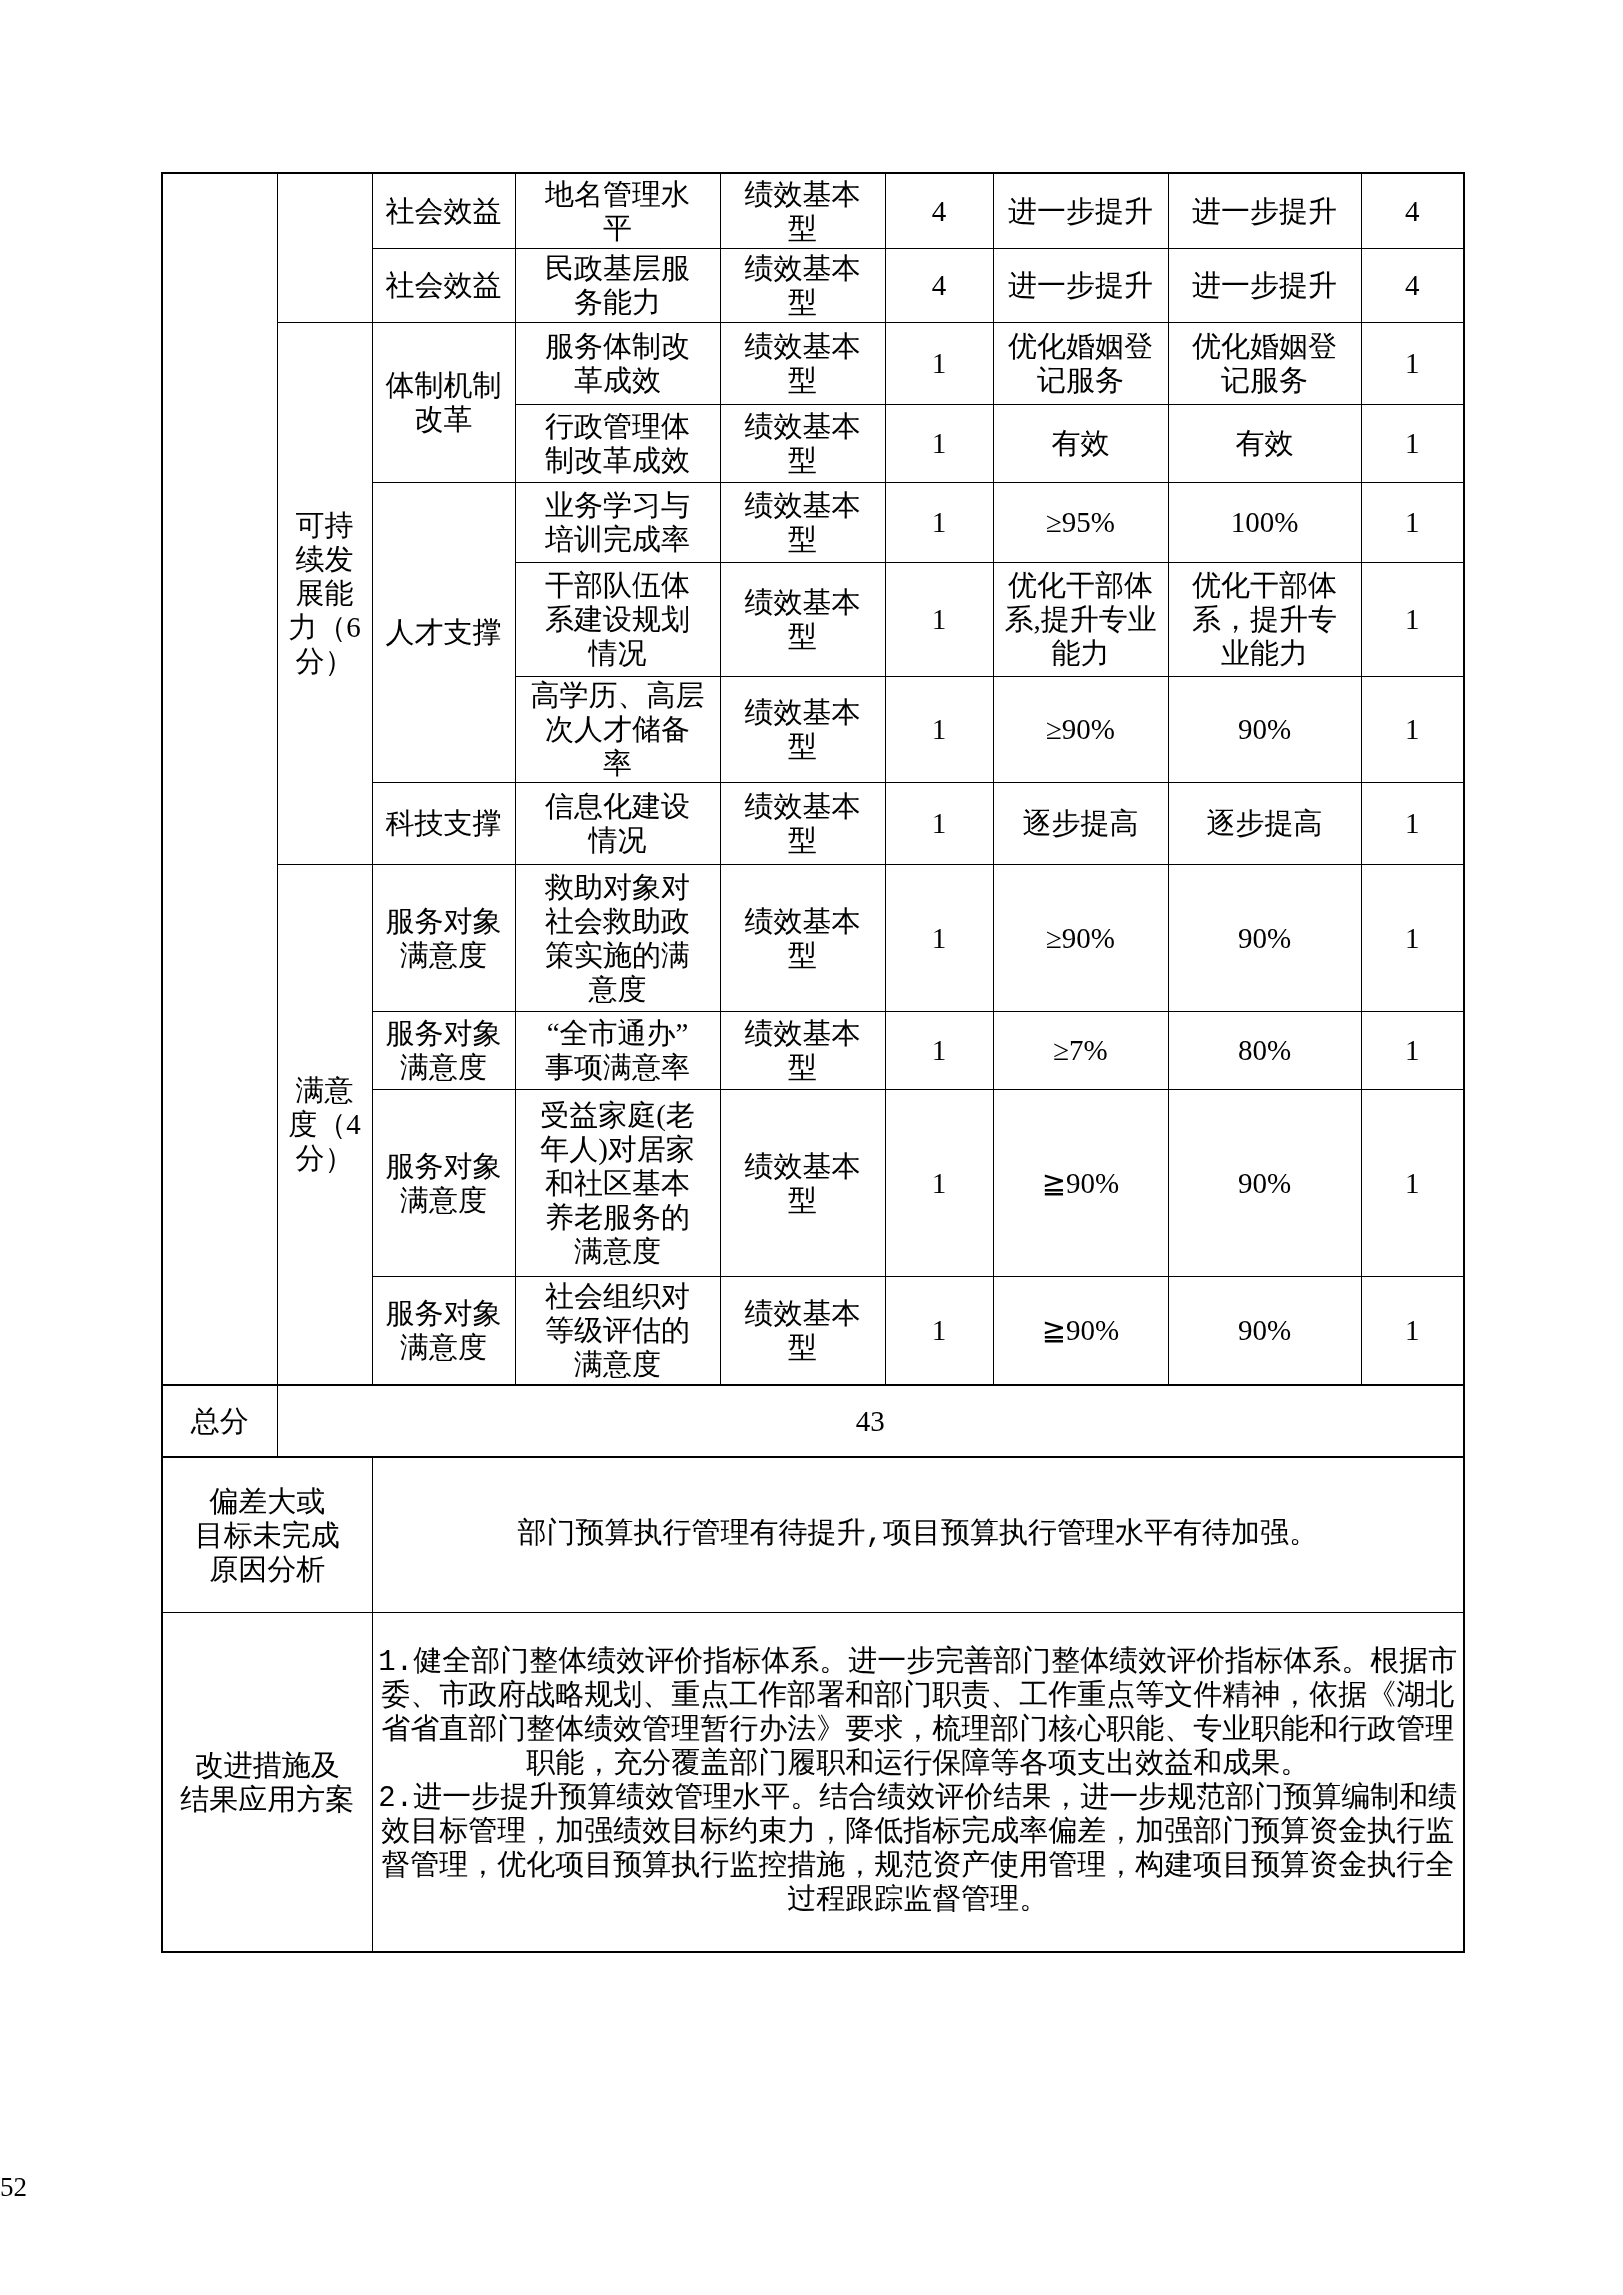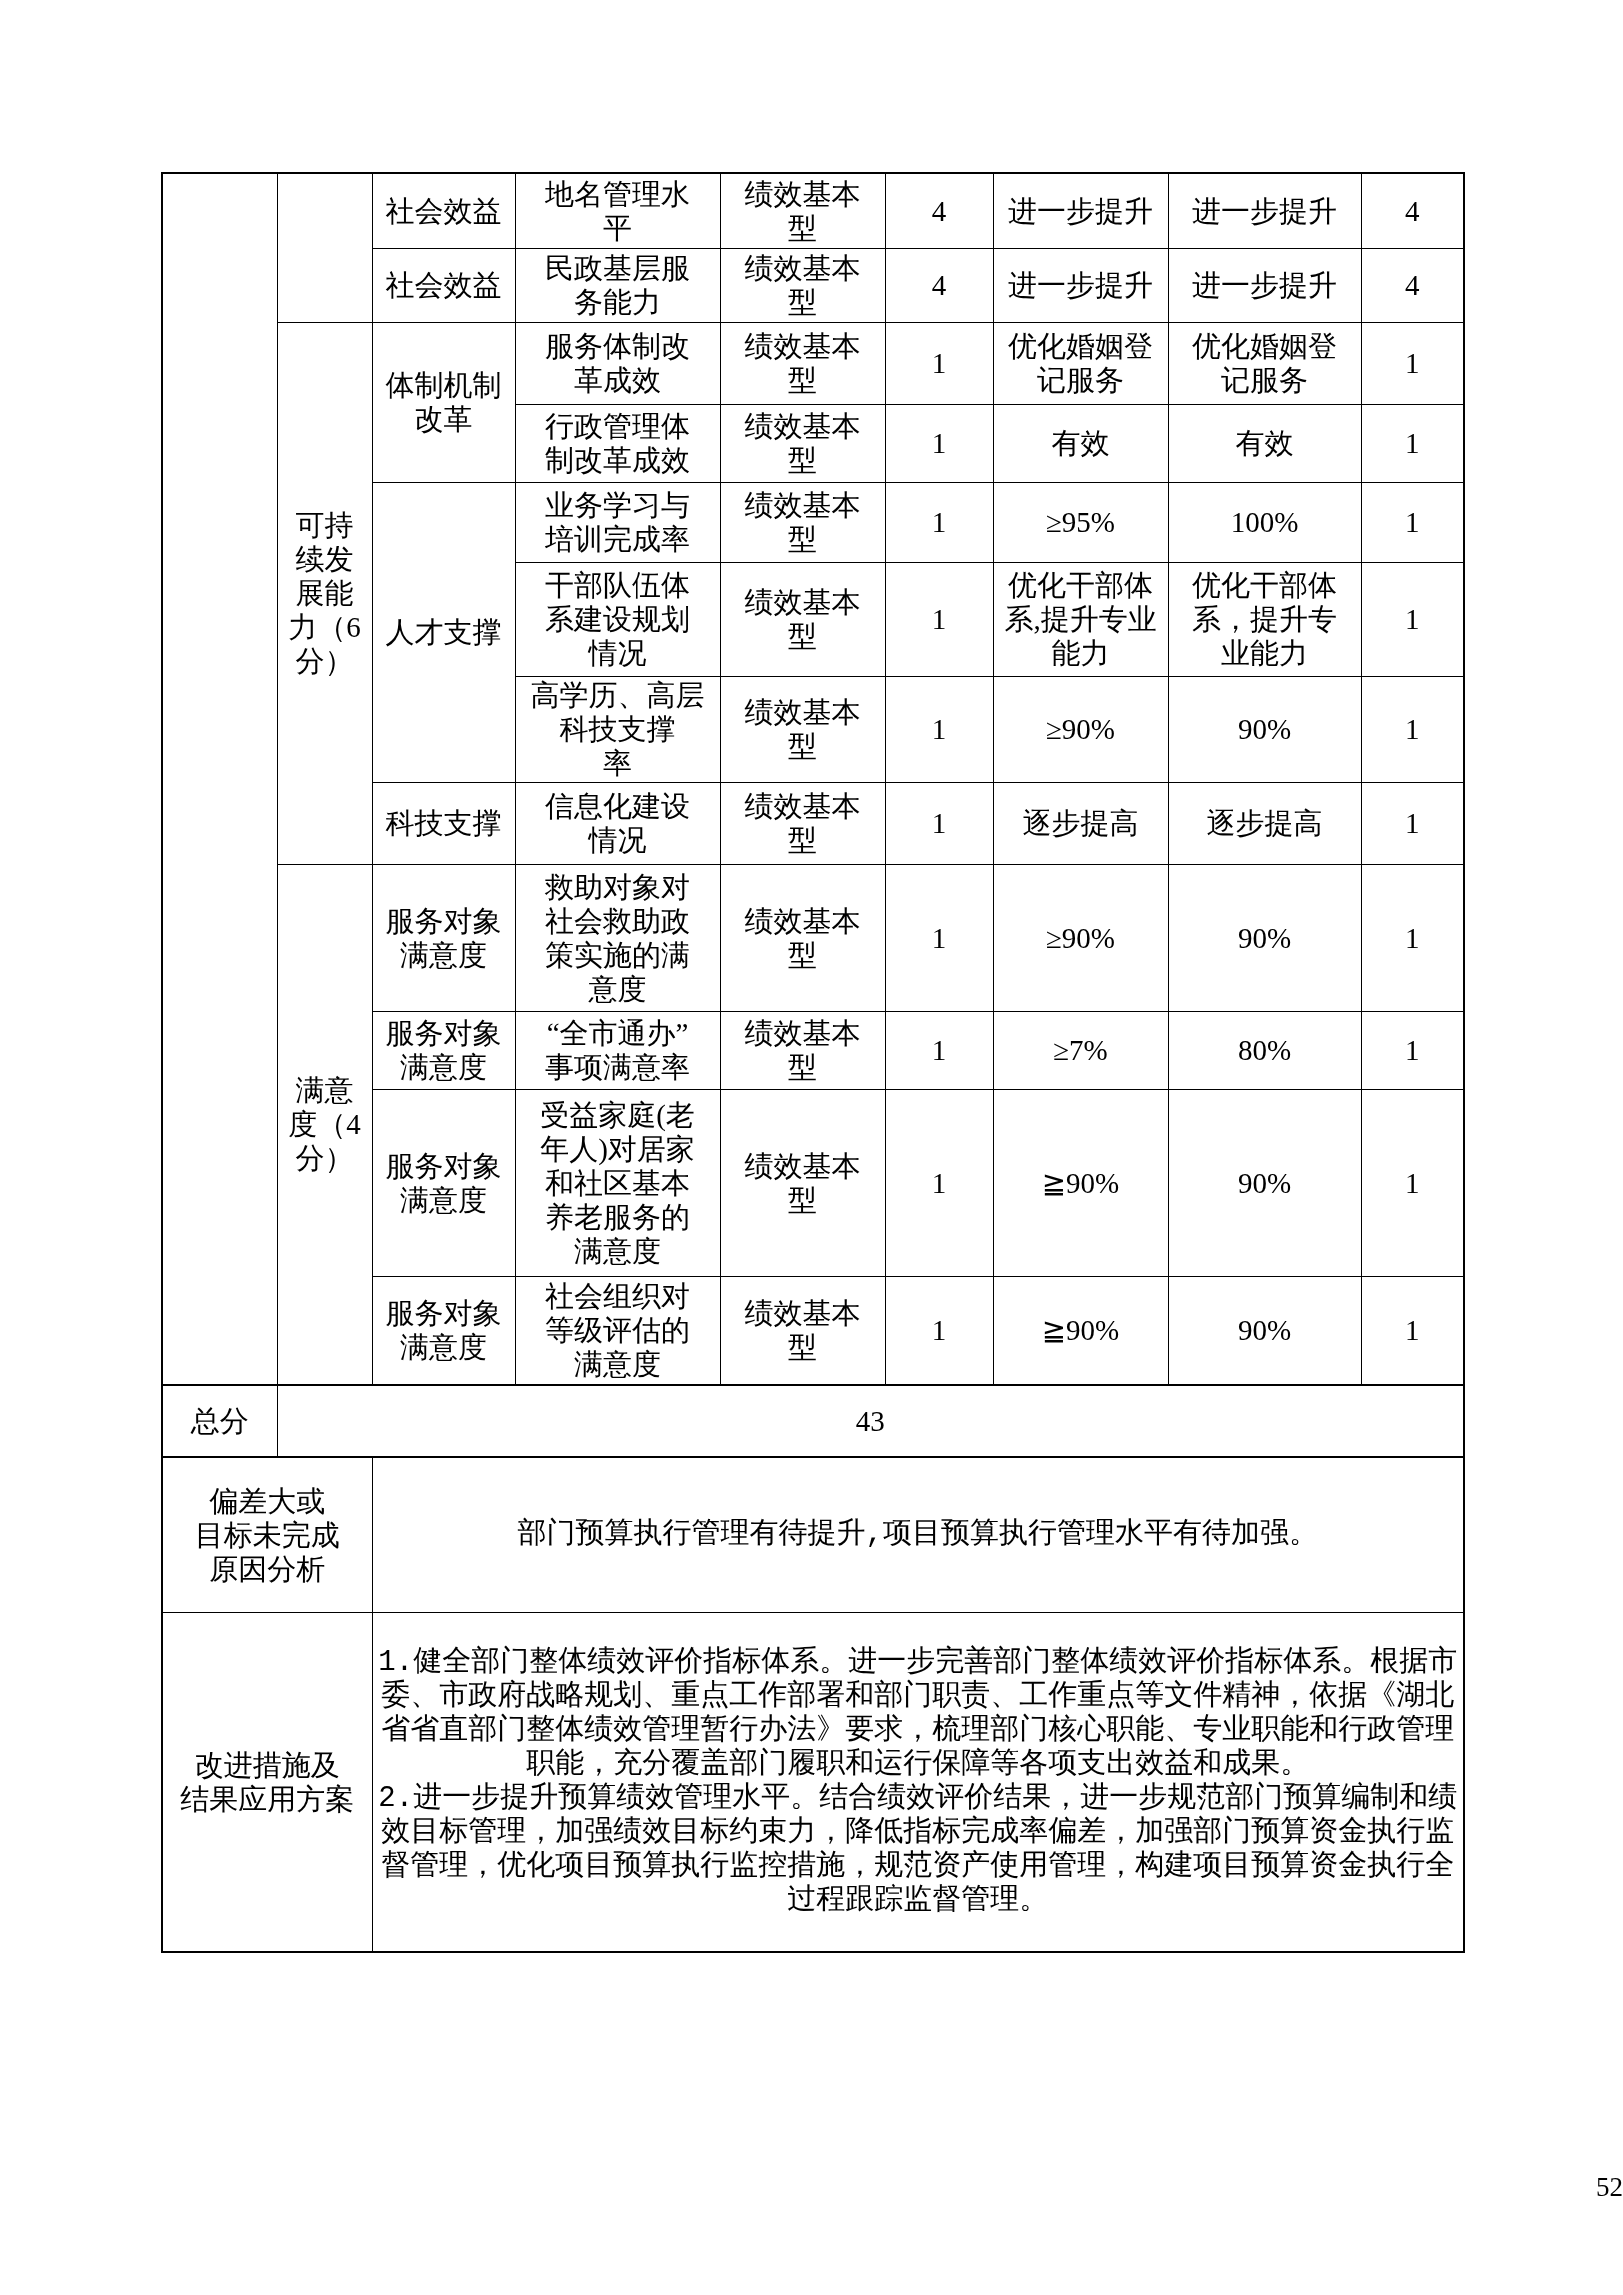--- a/index.html
+++ b/index.html
@@ -67,24 +67,23 @@
     padding-right: 6.8px;
     font-size: 28px;
     font-family: Liberation Mono, monospace;
   }
   td.imp-content { line-height: 38px; white-space: pre-line; }
   .page-number {
     position: absolute;
     left: 0;
     right: 0;
     top: 2171px;
-    text-align: right;
+    text-align: left;
     font-size: 27px;
     line-height: 33px;
-    padding-left: 36px;
   }
 </style>
 </head>
 <body>
 
 <div class="page">
   <table class="perf">
     <colgroup>
       <col style="width:115px">
         <col style="width:95px">
@@ -171,21 +170,21 @@
         <td class="pre">优化干部体
 系,提升专业
 能力</td>
         <td class="pre">优化干部体
 系，提升专
 业能力</td>
         <td>1</td>
       </tr>
       <tr class="r6">
         <td class="pre">高学历、高层
-科技支撑
+次人才储备
 率</td>
         <td class="pre">绩效基本
 型</td>
         <td>1</td>
         <td class="pre">≥90%</td>
         <td class="pre">90%</td>
         <td>1</td>
       </tr>
       <tr class="r7">
         <td class="pre">科技支撑</td>

